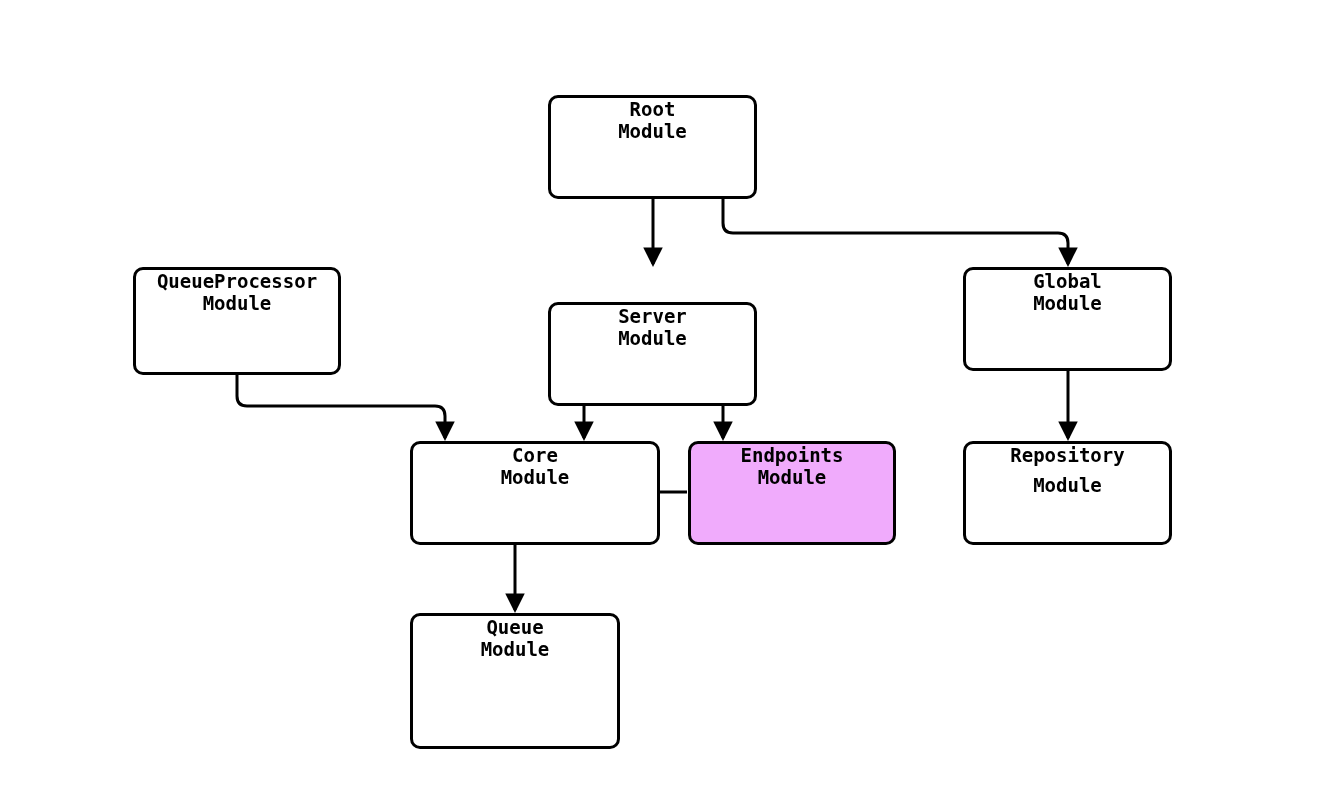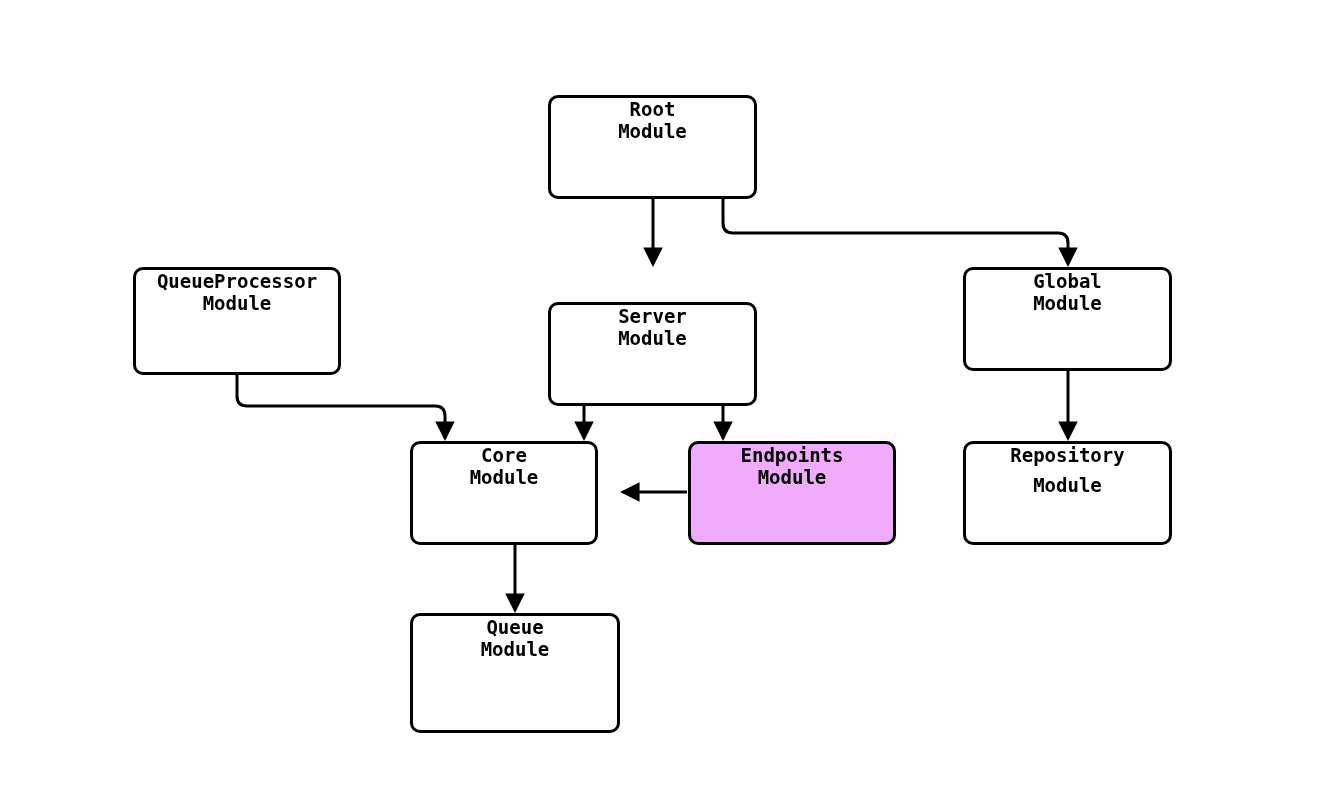--- a/index.html
+++ b/index.html
@@ -72,33 +72,33 @@
   <div class="node" style="left: 548px; top: 267px; width: 209px; height: 104px; background: rgb(255, 255, 255); border-color: rgb(0, 0, 0); color: rgb(0, 0, 0); margin-top: 35px;">
     <span>Server</span>
     <span>Module</span>
   </div>
 
   <div class="node" style="left: 963px; top: 267px; width: 209px; height: 104px; background: rgb(255, 255, 255); border-color: rgb(0, 0, 0); color: rgb(0, 0, 0);">
     <span>Global</span>
     <span>Module</span>
   </div>
 
-  <div class="node" style="left: 410px; top: 441px; width: 188px; height: 104px; background: rgb(255, 255, 255); border-color: rgb(0, 0, 0); color: rgb(0, 0, 0);">
+  <div class="node" style="left: 410px; top: 441px; width: 250px; height: 104px; background: rgb(255, 255, 255); border-color: rgb(0, 0, 0); color: rgb(0, 0, 0);">
     <span>Core</span>
     <span>Module</span>
   </div>
 
   <div class="node" style="left: 688px; top: 441px; width: 208px; height: 104px; background: #f0abfc; border-color: rgb(0, 0, 0); color: rgb(0, 0, 0);">
     <span>Endpoints</span>
     <span>Module</span>
   </div>
 
   <div class="node" style="left: 963px; top: 441px; width: 209px; height: 104px; background: rgb(255, 255, 255); border-color: rgb(0, 0, 0); color: rgb(0, 0, 0); gap: 8px;">
     <span>Repository</span>
     <span>Module</span>
   </div>
 
-  <div class="node" style="left: 410px; top: 613px; width: 210px; height: 120px; background: rgb(255, 255, 255); border-color: rgb(0, 0, 0); color: rgb(0, 0, 0);">
+  <div class="node" style="left: 410px; top: 613px; width: 210px; height: 136px; background: rgb(255, 255, 255); border-color: rgb(0, 0, 0); color: rgb(0, 0, 0);">
     <span>Queue</span>
     <span>Module</span>
   </div>
 
 </div>
 
 </body></html>

